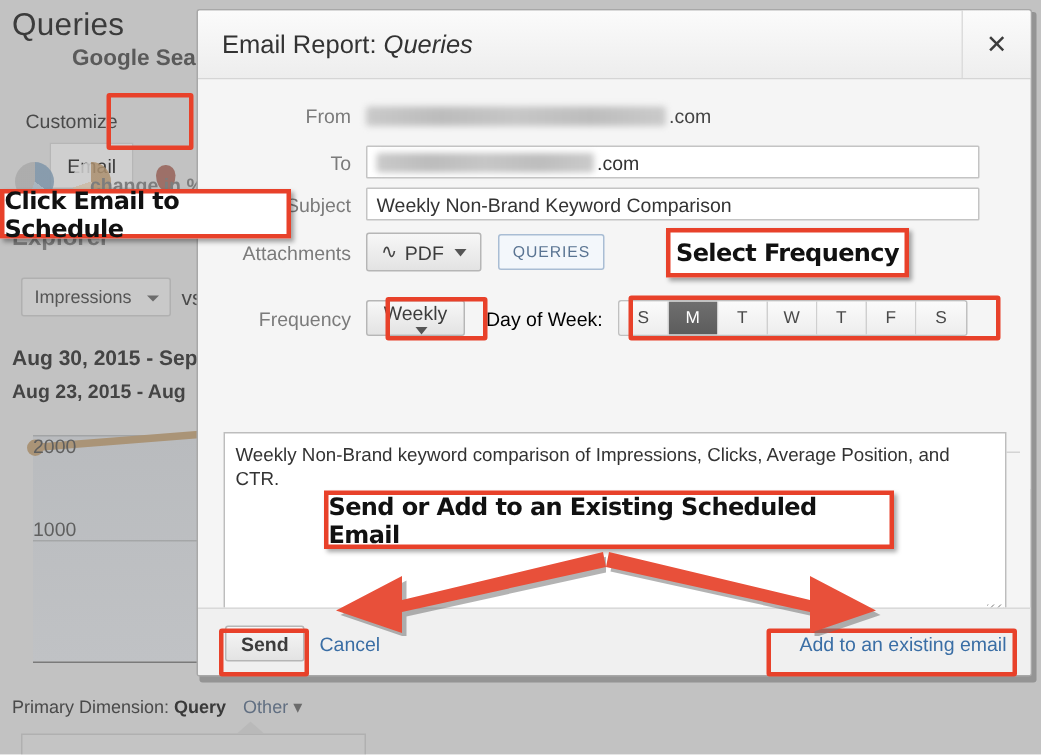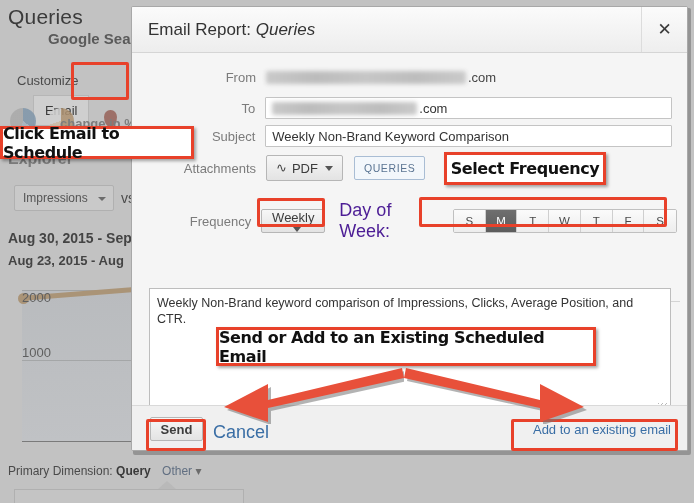--- a/index.html
+++ b/index.html
@@ -150,21 +150,21 @@
     display: flex; align-items: center; justify-content: center;
     font-size: 17px; color: #3c3c3c; cursor: pointer;
     background: linear-gradient(180deg,#fbfbfb 0%, #eeeeee 100%);
   }
 
   .modal-body { position: relative; background: #f5f5f5; height: 273px; }
 
   .frow { position: absolute; display: flex; align-items: center; }
   .flabel {
     font-size: 13px; color: #7b7b7b; text-align: right;
-    width: 134px; padding-right: 10px;
+    width: 112px; padding-right: 10px;
   }
   .redact {
     height: 13px; border-radius: 2px;
     background: linear-gradient(90deg,#c9c9c9,#bcbcbc,#c6c6c6,#bdbdbd,#cacaca);
     filter: blur(2.2px);
   }
   .txtinput {
     height: 22px; border: 1px solid #c4c4c4; background: #fff;
     font-size: 13px; color: #333; padding: 3px 6px; border-radius: 1px;
   }
@@ -229,21 +229,21 @@
   .modal-footer {
     position: absolute; left: 0; bottom: 0; width: 100%; height: 45px;
     background: #f0f0f0; border-top: 1px solid #d9d9d9;
   }
   .send-btn {
     position: absolute; left: 18px; top: 11px; width: 53px; height: 24px;
     font-weight: 700; font-size: 13px;
   }
   .cancel-link {
     position: absolute; left: 81px; top: 16px;
-    font-size: 18px; color: #3a6ea5; cursor: pointer;
+    font-size: 13px; color: #3a6ea5; cursor: pointer;
   }
   .addexisting {
     position: absolute; right: 16px; top: 16px;
     font-size: 13px; color: #3a6ea5; cursor: pointer;
   }
 
   
   .hl {
     position: absolute; border: 3px solid #e8412a; border-radius: 2px;
     pointer-events: none;
@@ -353,21 +353,21 @@
         </div>
         <span class="chip" style="margin-left:11px;">QUERIES</span>
       </div>
 
       <div class="frow" style="left:0; top:147px; width:545px;">
         <div class="flabel">Frequency</div>
         <div class="btn-gray" style="height:24px; width:66px; padding:0 8px; justify-content:space-between;flex-direction:column;">
           <span>Weekly</span>
           <span class="caret-dn"></span>
         </div>
-        <span style="font-size:18px;color:#4c1d95; margin-left:14px; margin-right:10px;">Day of Week:</span>
+        <span style="font-size:13px;color:#000000; margin-left:14px; margin-right:10px;">Day of Week:</span>
         <div class="dow">
           <div>S</div>
           <div class="sel">M</div>
           <div>T</div>
           <div>W</div>
           <div>T</div>
           <div>F</div>
           <div>S</div>
         </div>
       </div>

